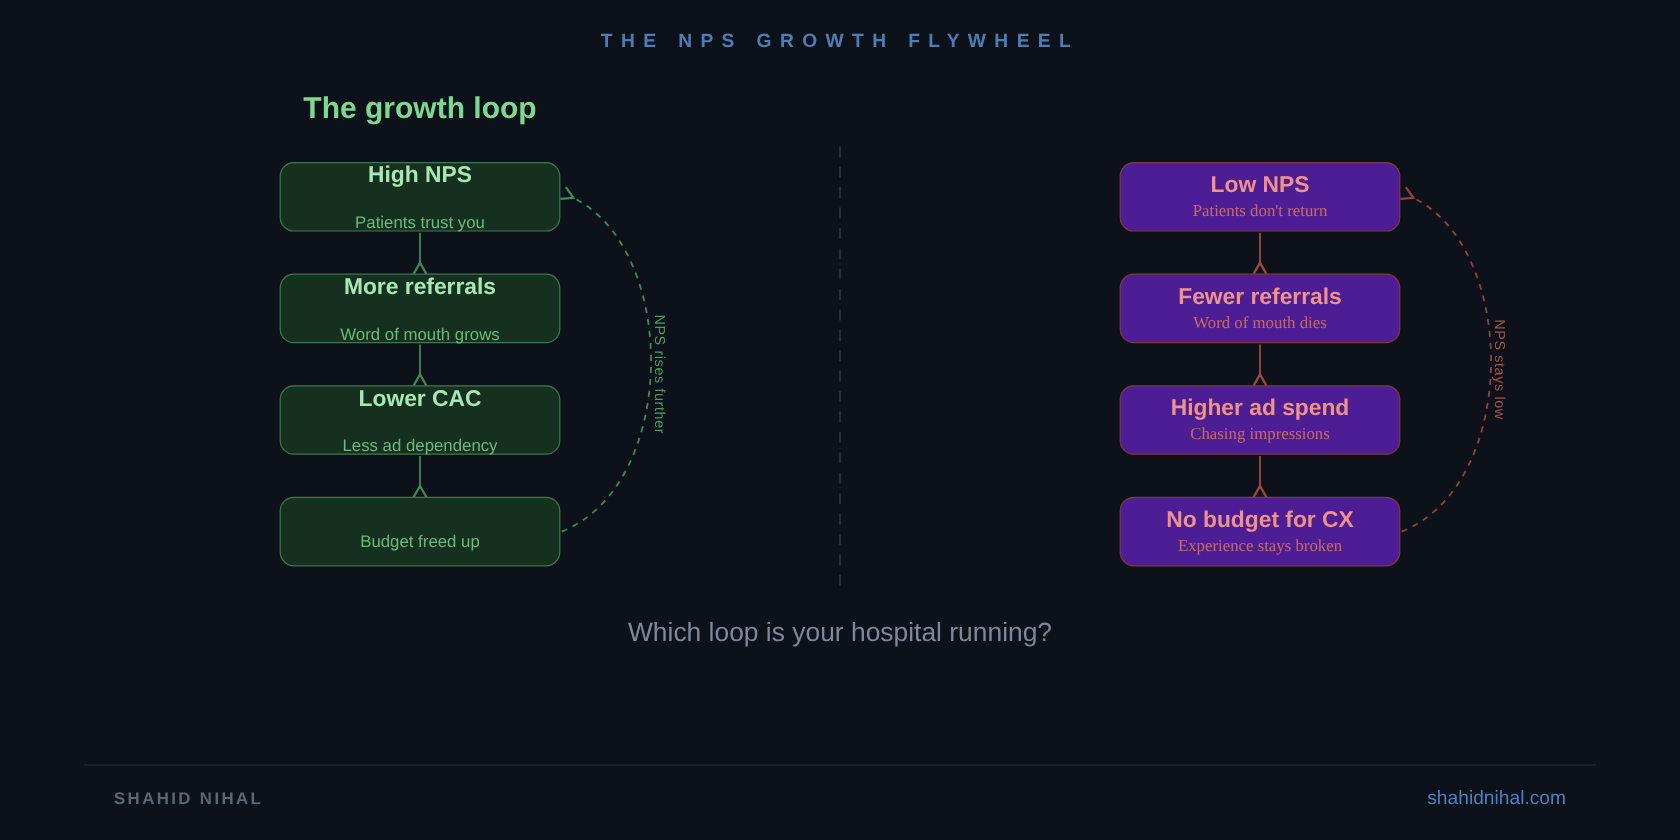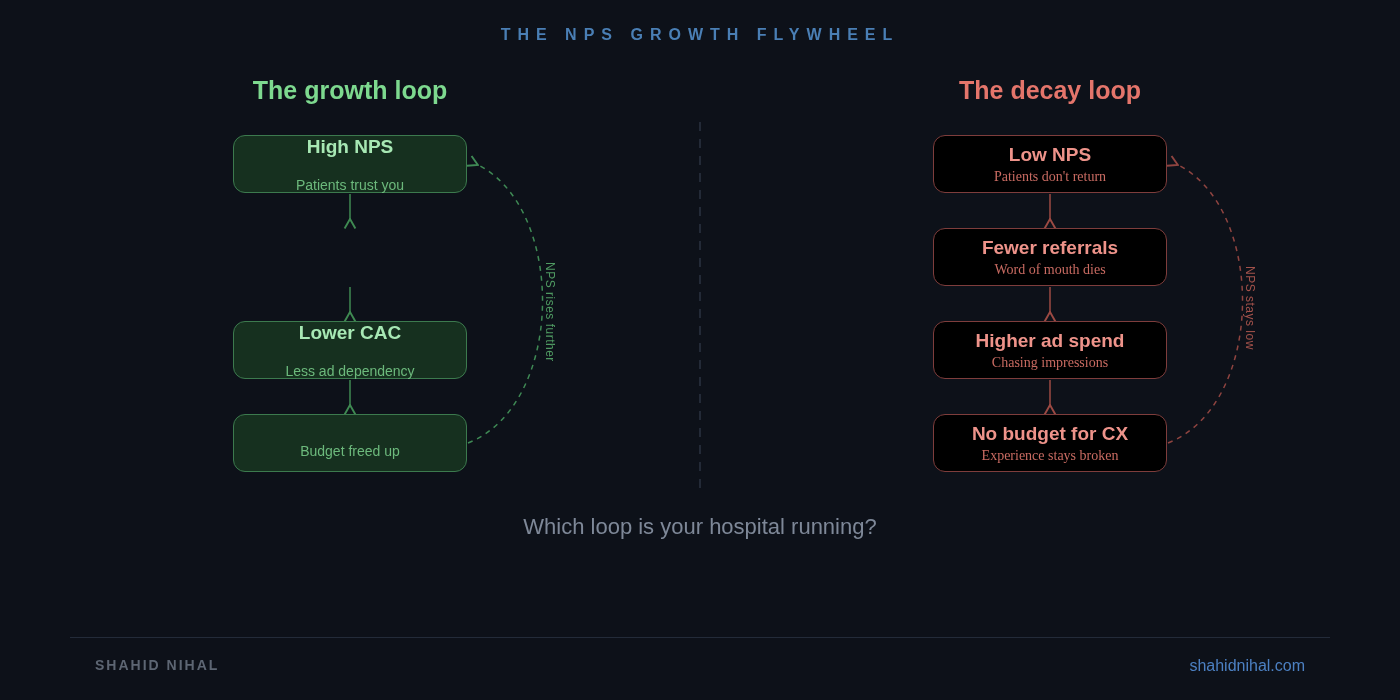--- a/index.html
+++ b/index.html
@@ -50,21 +50,21 @@
     justify-content: center;
     gap: 3px;
   }
   .flow-box.growth {
     left: 233px;
     background: #16301f;
     border: 1.5px solid #3c7a4e;
   }
   .flow-box.decay {
     left: 933px;
-    background: #000000;
+    background: #4c1d95;
     border: 1.5px solid #7e3d3c;
   }
   .box-y0 { top: 135px; }
   .box-y1 { top: 228px; }
   .box-y2 { top: 321px; }
   .box-y3 { top: 414px; }
 
   .flow-box .box-title { font-size: 19px; font-weight: bold; }
   .flow-box .box-subtitle { font-size: 14px; }
   .flow-box.growth .box-title { color: #a7e8b4; }
@@ -166,31 +166,34 @@
 
     <path d="M 1168 443 C 1266 404, 1266 206, 1176 164" fill="none" stroke="#8f4440" stroke-width="1.5" stroke-dasharray="5 5" marker-end="url(#head-rd)"></path>
   </svg>
 
   <div class="loop-heading growth">The growth loop</div>
 
   <div class="flow-box growth box-y0">
     <div class="box-title">High NPS</div>
     <div class="box-subtitle">Patients trust you</div>
   </div>
+  <div class="flow-box growth box-y1">
+    <div class="box-title">More referrals</div>
+    <div class="box-subtitle">Word of mouth grows</div>
+  </div>
   <div class="flow-box growth box-y2">
     <div class="box-title">Lower CAC</div>
     <div class="box-subtitle">Less ad dependency</div>
   </div>
   <div class="flow-box growth box-y3">
     <div class="box-subtitle">Budget freed up</div>
   </div>
 
   <div class="loop-label growth">NPS rises further</div>
 
-  <div class="loop-heading decay">The decay loop</div>
 
   <div class="flow-box decay box-y0">
     <div class="box-title">Low NPS</div>
     <div class="box-subtitle">Patients don't return</div>
   </div>
   <div class="flow-box decay box-y1">
     <div class="box-title">Fewer referrals</div>
     <div class="box-subtitle">Word of mouth dies</div>
   </div>
   <div class="flow-box decay box-y2">

